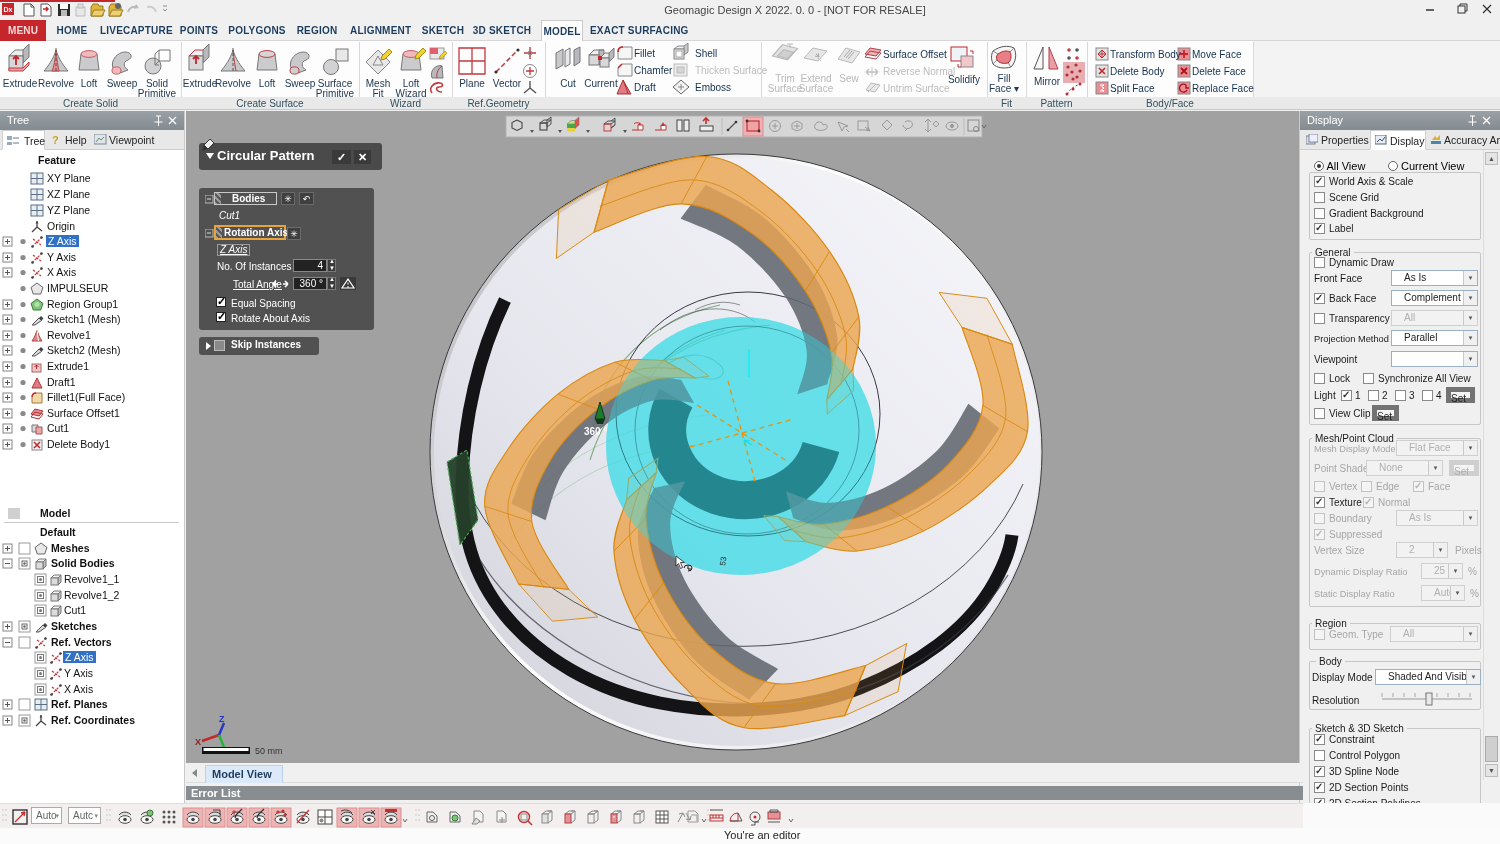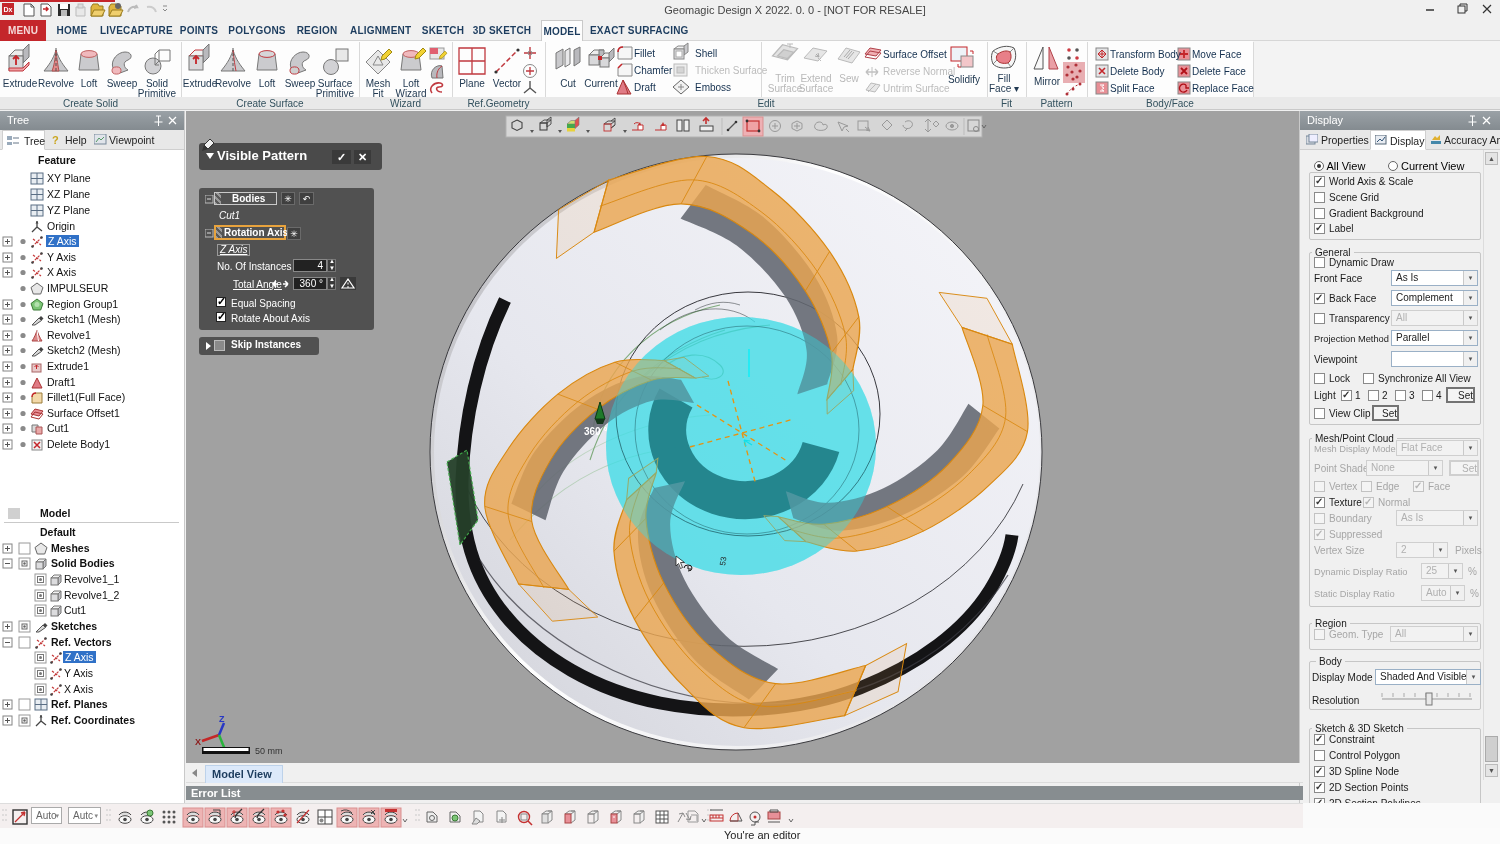--- a/index.html
+++ b/index.html
@@ -36,24 +36,24 @@
 
 #rightpanel { position:absolute; left:1299px; top:111px; width:201px; height:701px; background:#f0f0f0; border-left:1px solid #c9c9c9; }
 .rlab { position:absolute; font-size:10px; color:#1a1a1a; white-space:nowrap; }
 .rlab.gray { color:#a6a6a6; }
 .groupbox { position:absolute; border:1px solid #c6c6c6; border-radius:2px; }
 .gtitle { position:absolute; font-size:10px; color:#1a1a1a; background:#f0f0f0; padding:0 3px; white-space:nowrap; }
 .cb { position:absolute; width:11px; height:11px; background:#fff; border:1px solid #8a8a8a; }
 .cb.gray { border-color:#c2c2c2; background:#f4f4f4; }
 .cb .chk { position:absolute; left:0px; top:-2px; font-size:10px; color:#333; font-weight:bold; }
 .cb.gray .chk{ color:#b5b5b5; }
-.dd { position:absolute; height:16px; background:#fff; border:1px solid #9ab0c6; font-size:10px; color:#222; line-height:14px; padding-left:4px; }
+.dd { position:absolute; height:16px; background:#fff; border:1px solid #9ab0c6; font-size:10px; color:#222; line-height:14px; padding-left:12px; }
 .dd .arr { position:absolute; right:0px; top:0px; width:14px; height:14px; background:#f0f0f0; border-left:1px solid #c9c9c9; text-align:center; line-height:13px; font-size:7px; color:#555; }
 .dd.gray { background:#f2f2f2; border-color:#cfcfcf; color:#b0b0b0; }
-.btn { position:absolute; height:16px; background:#f4f4f4; border:2px solid #737373; font-size:10px; color:#222; text-align:right; line-height:14px; }
+.btn { position:absolute; height:16px; background:#f4f4f4; border:5px solid #737373; font-size:10px; color:#222; text-align:left; line-height:14px; }
 .btn.gray { border-color:#cfcfcf; color:#b0b0b0; }
 
 #viewport { position:absolute; left:186px; top:111px; width:1113px; height:652px; background:#a1a1a1; }
 
 #dlg { position:absolute; left:13px; top:32px; width:183px; }
 .dtitle { position:relative; height:27px; background:#4a4a4acc; background:#4a4a4a; border-radius:3px; color:#fff; }
 .dbody { position:relative; margin-top:18px; background:#515151; border-radius:3px; width:175px; }
 .dtext { color:#fff; font-size:10px; white-space:nowrap; }
 
 #mviewbar { position:absolute; left:186px; top:763px; width:1117px; height:20px; background:#f0f0f0; border-bottom:1px solid #dcdcdc; }
@@ -415,21 +415,20 @@
   <div class="slabel" style="left:1110px;top:66px;">Delete Body</div>
   <div class="slabel" style="left:1110px;top:83px;">Split Face</div>
   <div class="slabel" style="left:1192px;top:49px;">Move Face</div>
   <div class="slabel" style="left:1192px;top:66px;">Delete Face</div>
   <div class="slabel" style="left:1192px;top:83px;">Replace Face</div>
   <div id="ribbonlbl">
     <div class="glabel" style="left:0;width:181px;">Create Solid</div>
     <div class="glabel" style="left:181px;width:178px;">Create Surface</div>
     <div class="glabel" style="left:359px;width:93px;">Wizard</div>
     <div class="glabel" style="left:452px;width:93px;">Ref.Geometry</div>
-    <div class="glabel" style="left:545px;width:442px;">Edit</div>
     <div class="glabel" style="left:987px;width:39px;">Fit</div>
     <div class="glabel" style="left:1026px;width:61px;">Pattern</div>
     <div class="glabel" style="left:1087px;width:166px;">Body/Face</div>
   </div>
   <svg width="0" height="0" style="position:absolute">
       <defs>
     <g id="texp">
           <rect x="0" y="0" width="9" height="9" fill="#fff" stroke="#848484"></rect>
           <path d="M2 4.5 h5" stroke="#555"></path>
         </g>
@@ -841,21 +840,21 @@
     </g>
   </svg>
   <div id="dlg">
     <svg width="16" height="16" style="position:absolute;left:2px;top:-7px;z-index:5">
           <path d="M3,9 l6,-6 l4,4 l-6,6 Z" fill="#f0f0f0" stroke="#333"></path>
           <path d="M9,3 l4,4" stroke="#333"></path>
           <path d="M3,9 l-2,6 l6,-2" fill="#333"></path>
         </svg>
     <div class="dtitle">
       <span style="position:absolute;left:7px;top:10px;width:0;height:0;border-left:4.5px solid transparent;border-right:4.5px solid transparent;border-top:6px solid #fff;"></span>
-      <span style="position:absolute;left:18px;top:5px;font-size:13px;font-weight:bold;">Visible Pattern</span>
+      <span style="position:absolute;left:18px;top:5px;font-size:13px;font-weight:bold;">Circular Pattern</span>
       <span style="position:absolute;left:133px;top:7px;width:19px;height:14px;background:#3a3a3a;text-align:center;font-size:11px;font-weight:bold;line-height:14px;">✓</span>
       <span style="position:absolute;left:155px;top:7px;width:17px;height:14px;background:#3a3a3a;text-align:center;font-size:11px;font-weight:bold;line-height:14px;">✕</span>
     </div>
     <div class="dbody" style="height:142px;">
       <svg width="9" height="9" style="position:absolute;left:6px;top:7px">
             <rect x="0" y="0" width="8" height="8" fill="none" stroke="#bbb"></rect>
             <path d="M2,4 h4" stroke="#ddd"></path>
           </svg>
       <div style="position:absolute;left:15px;top:4px;width:63px;height:13px;border:1px solid #c9c9c9;">
         <span style="position:absolute;left:0;top:0;width:6px;height:11px;background:repeating-linear-gradient(45deg,#9a9a9a 0 2px,#5a5a5a 2px 4px);"></span>

